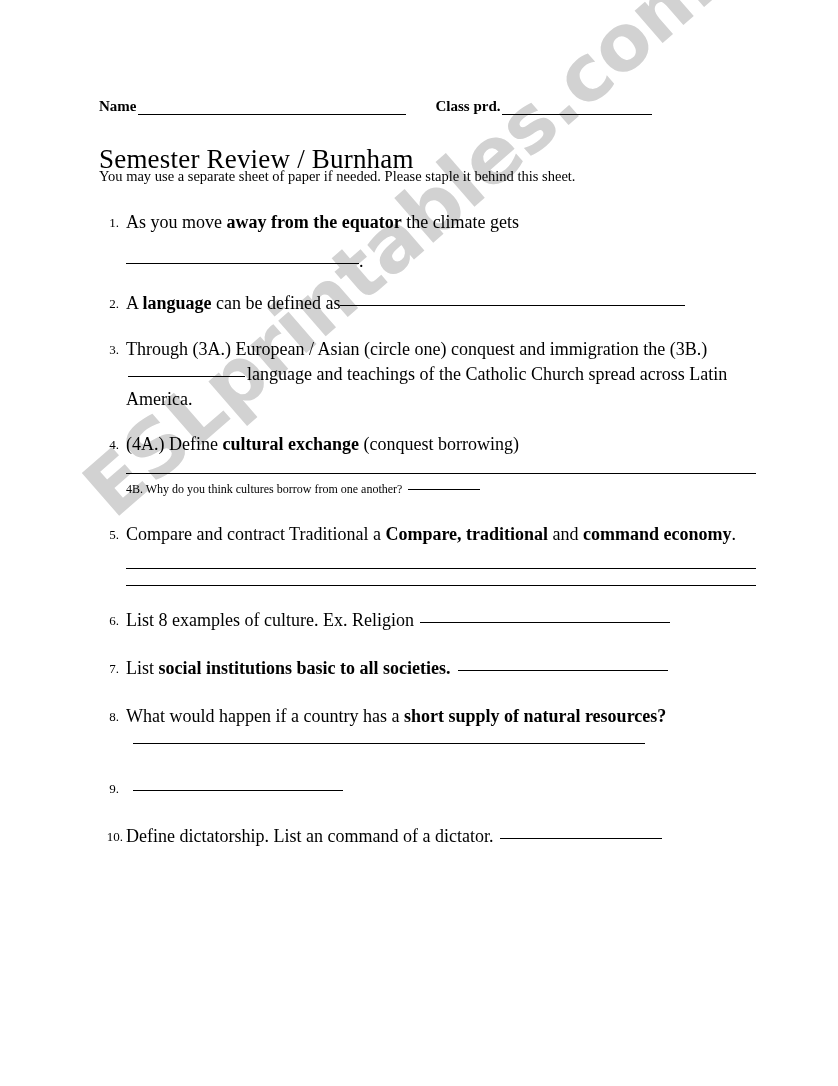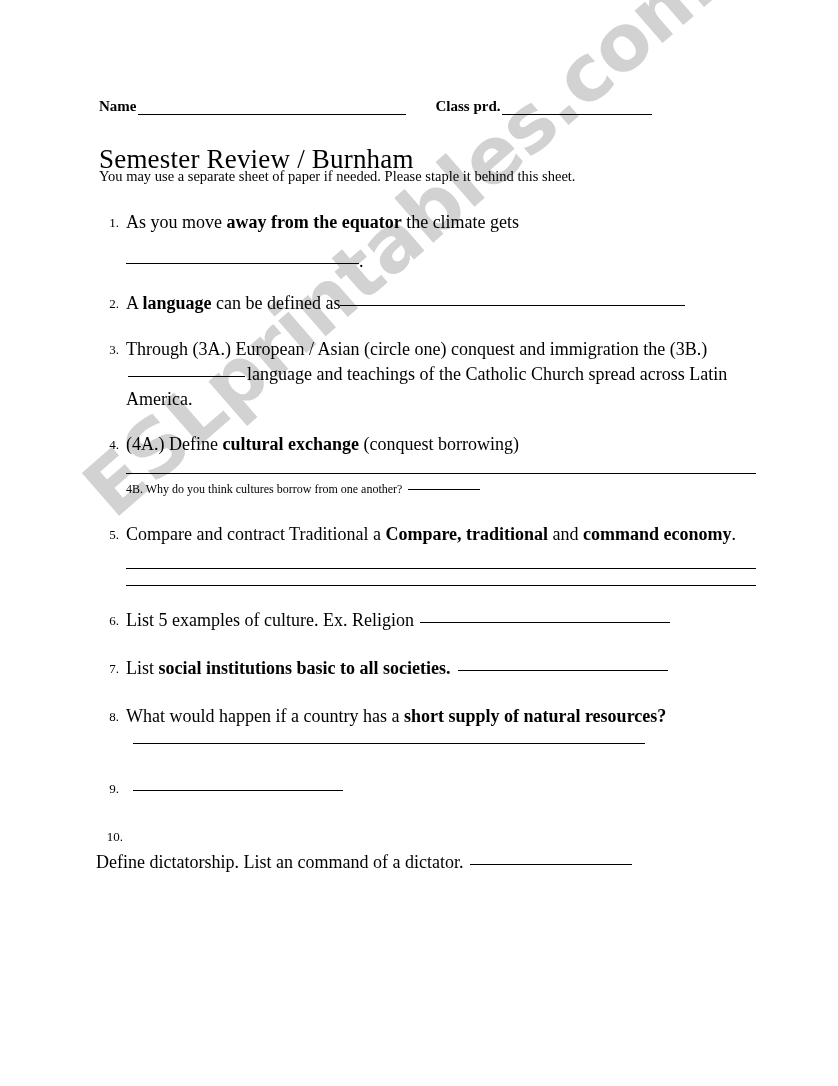--- a/index.html
+++ b/index.html
@@ -199,21 +199,21 @@
         <div class="qbody">
           <span>Compare and contract Traditional a </span><b>Compare, traditional</b><span> and </span><b>command economy</b><span>.</span>
           <div class="answer-line sep"></div>
           <div class="answer-line"></div>
         </div>
       </div>
 
       <div class="qitem" style="margin-bottom:22px;">
         <div class="qnum">6.</div>
         <div class="qbody">
-          <span>List 5 examples of culture. Ex.  Religion</span><span class="blank" style="width:250px;margin-left:6px;"></span>
+          <span>List 8 examples of culture. Ex.  Religion</span><span class="blank" style="width:250px;margin-left:6px;"></span>
         </div>
       </div>
 
       <div class="qitem" style="margin-bottom:22px;">
         <div class="qnum">7.</div>
         <div class="qbody">
           <span>List </span><b>social institutions basic to all societies.</b><span class="blank" style="width:210px;margin-left:7px;"></span>
         </div>
       </div>
 
@@ -224,21 +224,21 @@
         </div>
       </div>
 
       <div class="qitem" style="margin-bottom:22px;">
         <div class="qnum">9.</div>
         <div class="qbody">
           <span class="blank" style="width:210px;margin-left:7px;"></span>
         </div>
       </div>
 
-      <div class="qitem" style="margin-bottom:0;flex-direction:column;">
+      <div class="qitem" style="margin-bottom:0;">
         <div class="qnum" style="padding-right:3px;">10.</div>
         <div class="qbody">
           <span>Define dictatorship. List an command of a dictator.</span><span class="blank" style="width:162px;margin-left:7px;"></span>
         </div>
       </div>
 
     </div>
   </div>
 </div>
 

